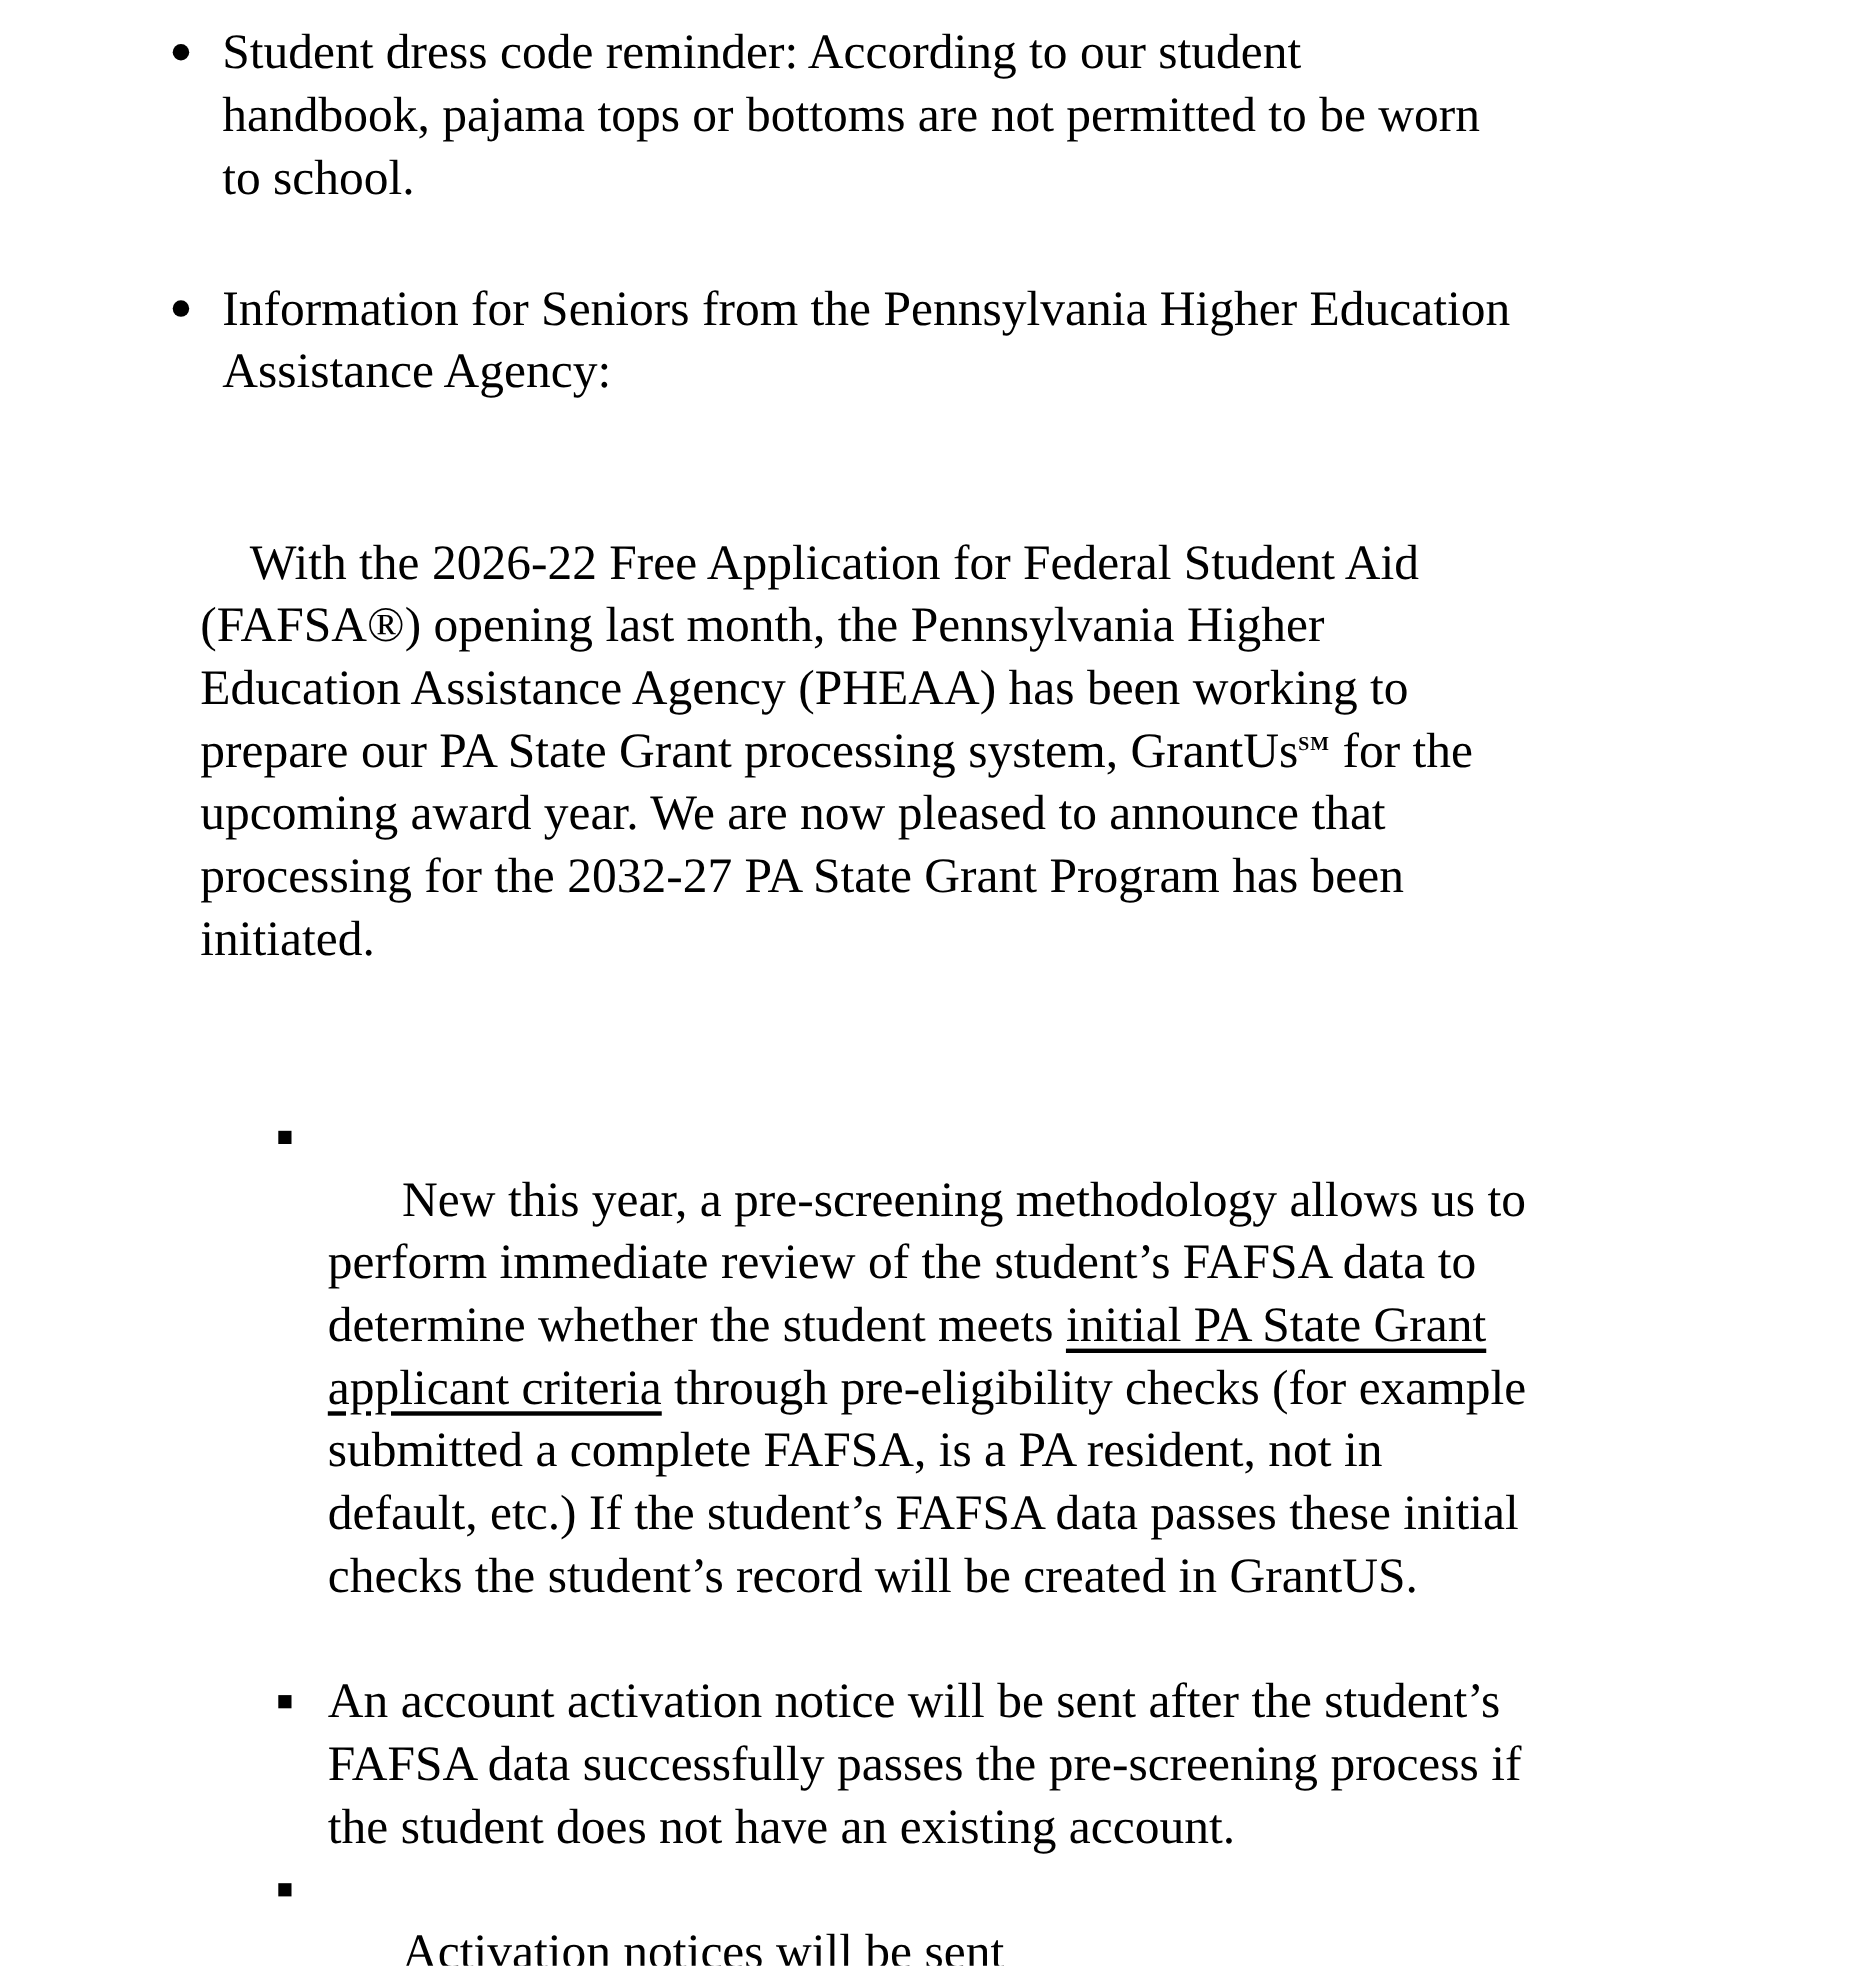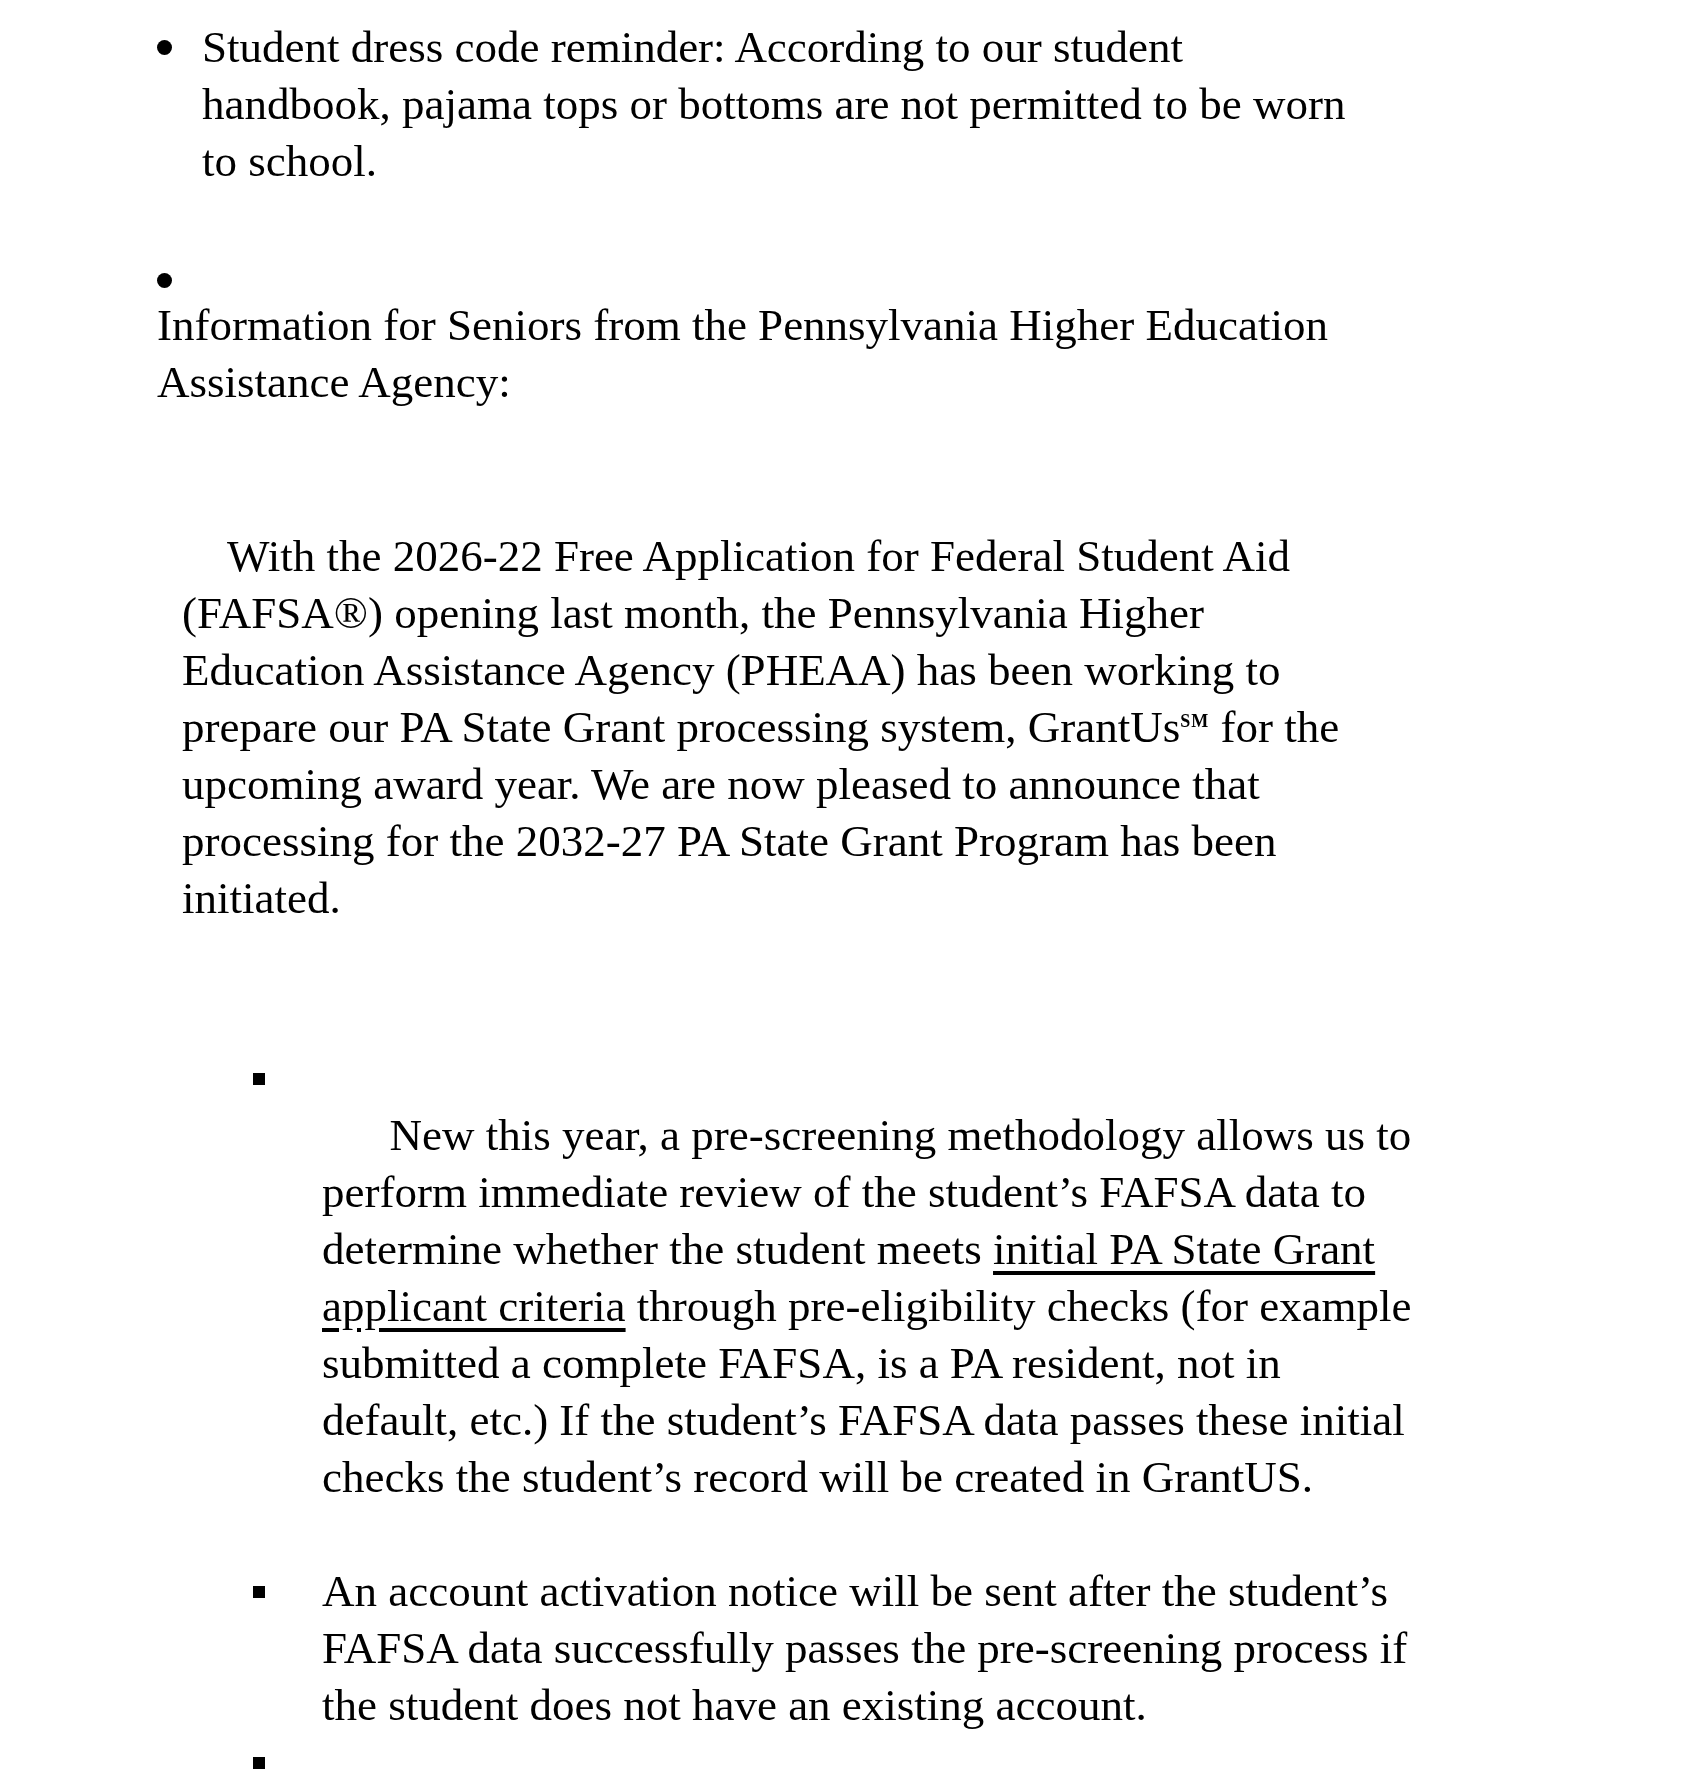--- a/index.html
+++ b/index.html
@@ -10,34 +10,34 @@
     color: #000000;
     font-family: "Liberation Serif", "DejaVu Serif", serif;
     font-size: 45px;
     line-height: 57px;
     box-sizing: border-box;
     padding: 19px 40px 0 0;
     overflow: hidden;
   }
   .li { display: flex; align-items: flex-start; justify-content: center; }
   .l1 { margin-left: 157px; }
-  .l2 { margin-left: 253px; gap: 24px; }
+  .l2 { margin-left: 253px; }
   .marker { flex: 0 0 45px; }
   .dot {
     display: block; width: 15px; height: 15px;
     border-radius: 50%; background: #000000; margin-top: 21px;
   }
   .sq {
     display: block; width: 12px; height: 12px;
     background: #000000; margin-top: 23px;
   }
   .content, .para, .para span { white-space: pre-wrap; }
   .content { flex: 1 1 auto; }
   .para { margin-left: 182px; margin-top: 60px; }
-  .mt-b2 { margin-top: 62px; flex-direction: column; }
+  .mt-b2 { margin-top: 62px; }
   .mt-sub { margin-top: 66px; }
   .sm-sup {
     font-size: 18px;
     font-weight: bold;
     line-height: 0;
     vertical-align: 15px;
     letter-spacing: 1px;
   }
   .u {
     text-decoration: underline;

